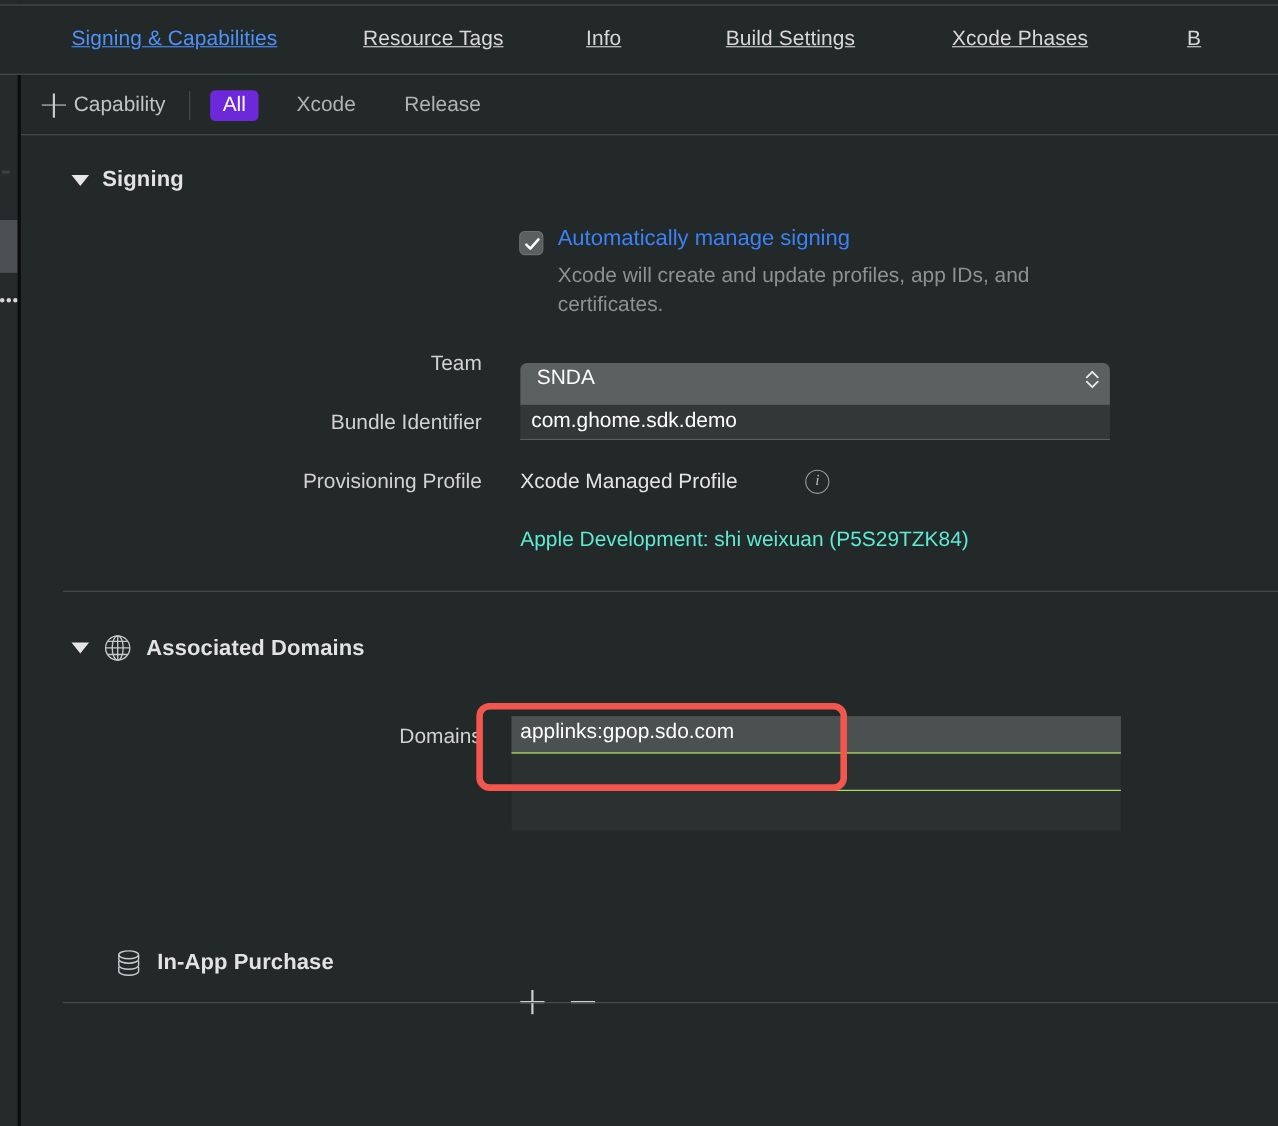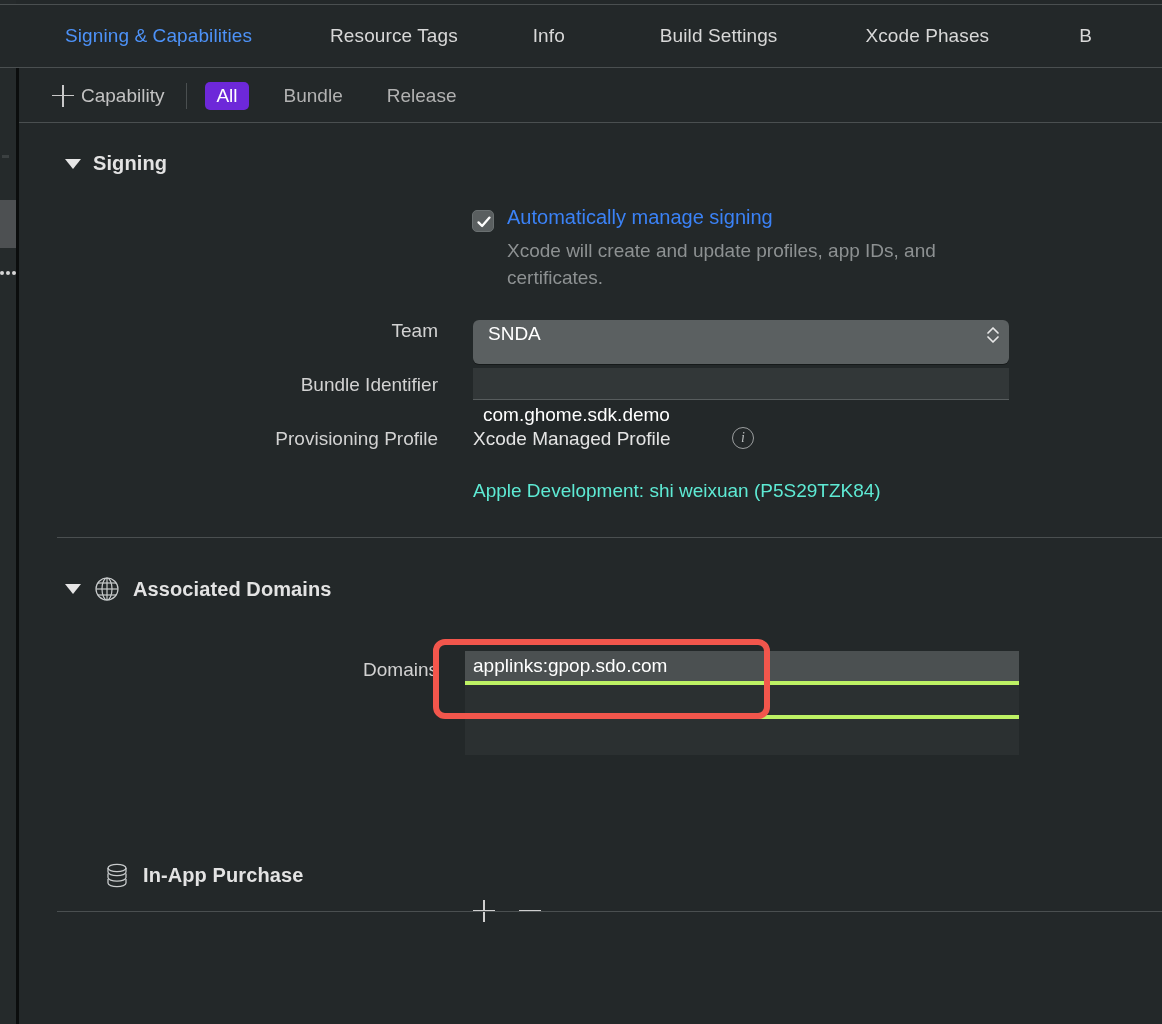--- a/index.html
+++ b/index.html
@@ -70,38 +70,38 @@
     display: flex;
     align-items: center;
     overflow: hidden;
   }
   .tab {
     font-size: 19px;
     color: #d8d8d8;
     white-space: nowrap;
     padding: 0;
     letter-spacing: .1px;
+    text-decoration: underline;
   }
   .tab.sel { color: #4d92f8; font-weight: 400; }
   #tab-signing   { margin-left: 65px; }
   #tab-restags   { margin-left: 78px; }
   #tab-info      { margin-left: 75px; }
   #tab-buildset  { margin-left: 95px; }
   #tab-buildph   { margin-left: 88px; }
   #tab-buildrules{ margin-left: 90px; }
 
   
   #captoolbar {
     position: absolute;
     left: 0; top: 69px;
     width: 1143px; height: 54px;
     border-bottom: 1px solid #4a4f50;
     display: flex;
     align-items: center;
-    padding-left: 14px;
   }
   #add-capability {
     display: flex;
     align-items: center;
     margin-left: 19px;
     cursor: default;
   }
   #add-capability .plus {
     position: relative;
     width: 22px; height: 22px;
@@ -196,21 +196,21 @@
   }
   #auto-sign-desc {
     position: absolute; left: 53px; top: 31px;
     width: 530px;
     font-size: 19px; color: #8d9192; line-height: 27px;
   }
 
   
   #team-label { left: 19px; top: 196px; }
   #team-popup {
-    position: absolute; left: 454px; top: 196px;
+    position: absolute; left: 454px; top: 206px;
     width: 536px; height: 44px;
     background: #5b6061;
     border-radius: 6px;
     box-shadow: 0 1px 0 rgba(0,0,0,.35);
   }
   #team-popup .val {
     position: absolute; left: 15px; top: 3px;
     font-size: 19px; color: #ffffff;
   }
   #team-popup .stepper {
@@ -221,21 +221,21 @@
   
   #bundle-label { left: 19px; top: 250px; }
   #bundle-field {
     position: absolute; left: 454px; top: 244px;
     width: 536px; height: 32px;
     background: #323738;
     border-bottom: 1px solid #585d5e;
   }
   #bundle-field .val {
     position: absolute; left: 10px; top: 4px;
-    font-size: 19px; color: #ffffff; margin-top: 32px;
+    font-size: 19px; color: #ffffff;
   }
 
   
   #prov-label { left: 19px; top: 304px; }
   #prov-value {
     position: absolute; left: 454px; top: 304px;
     font-size: 19px; color: #e4e4e4;
   }
   #prov-info {
     position: absolute; left: 713px; top: 303px;
@@ -266,21 +266,21 @@
 
   #domains-table {
     position: absolute;
     left: 446px; top: 527px;
     width: 554px; height: 104px;
     background: #2b3031;
   }
   .dom-row {
     position: relative;
     height: 34px;
-    border-bottom: 4px solid #bef264;
+    border-bottom: 1px solid #bef264;
   }
   .dom-row:last-child { border-bottom: none; }
   .dom-row.selected { background: #4b5051; }
   .dom-row .cell {
     position: absolute; left: 8px; top: 4px;
     font-size: 19px; color: #ffffff;
   }
 
   #domains-addremove {
     position: absolute; left: 454px; top: 776px;
@@ -335,21 +335,21 @@
     <div class="tab" id="tab-buildrules">B</div>
   </div>
 
   <div id="captoolbar">
     <div id="add-capability">
       <span class="plus"></span>
       <span class="lbl">Capability</span>
     </div>
     <div id="toolbar-sep"></div>
     <div class="seg sel" id="seg-all">All</div>
-    <div class="seg" id="seg-debug">Bundle</div>
+    <div class="seg" id="seg-debug">Xcode</div>
     <div class="seg" id="seg-release">Release</div>
   </div>
 
   <div id="content">
 
     <div class="section-title" id="signing-header">
       <span class="disclose"></span>
       <span>Signing</span>
     </div>
 

